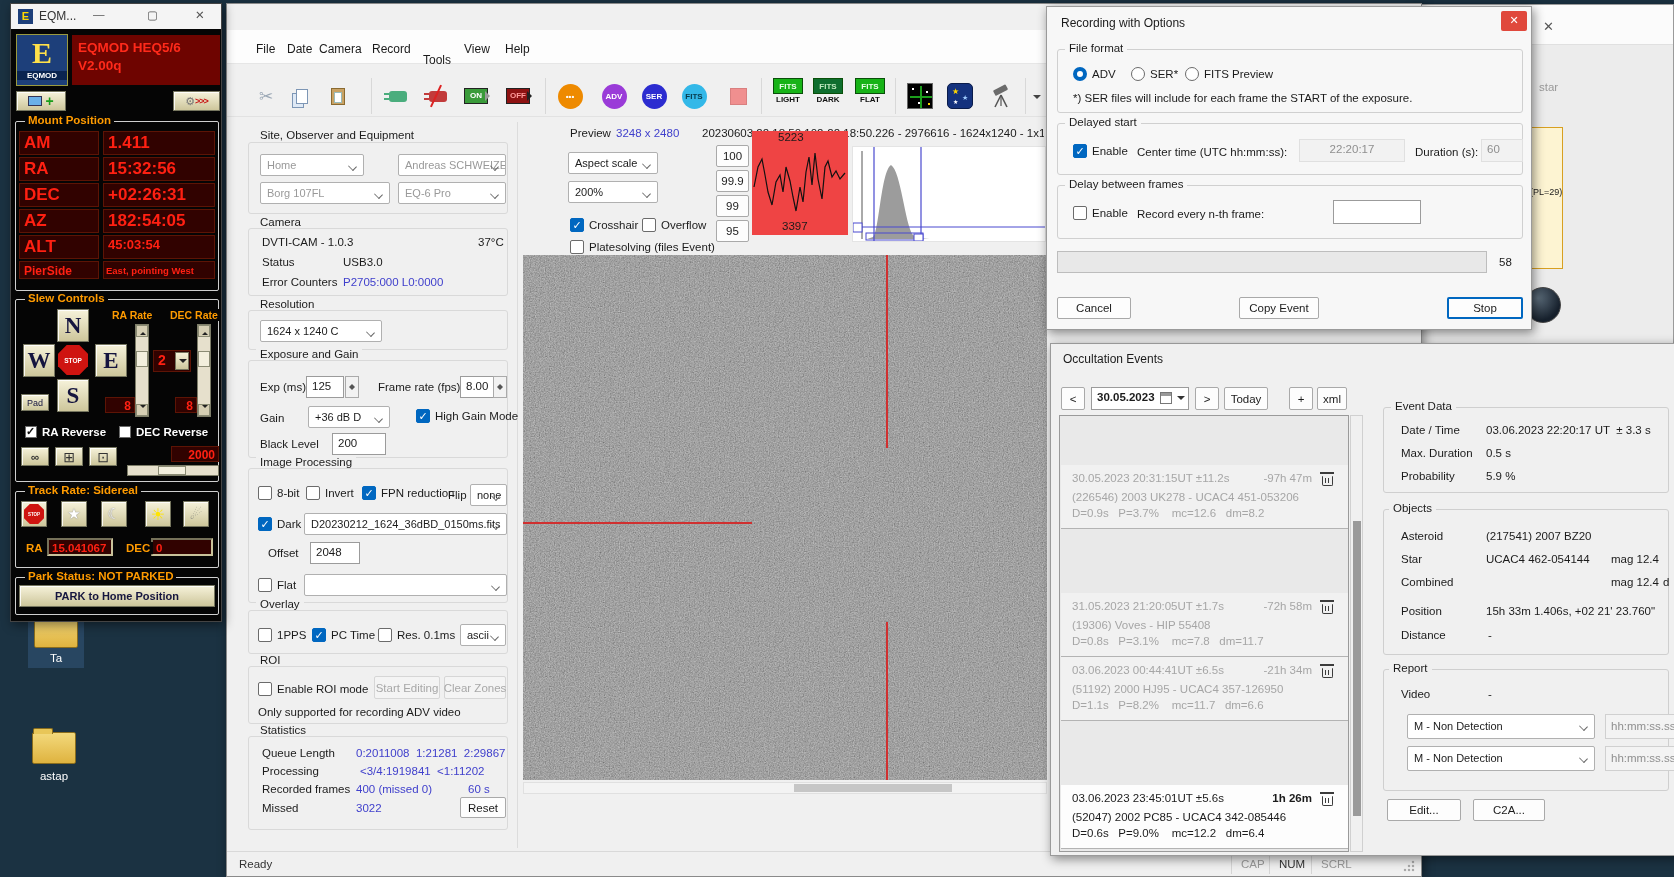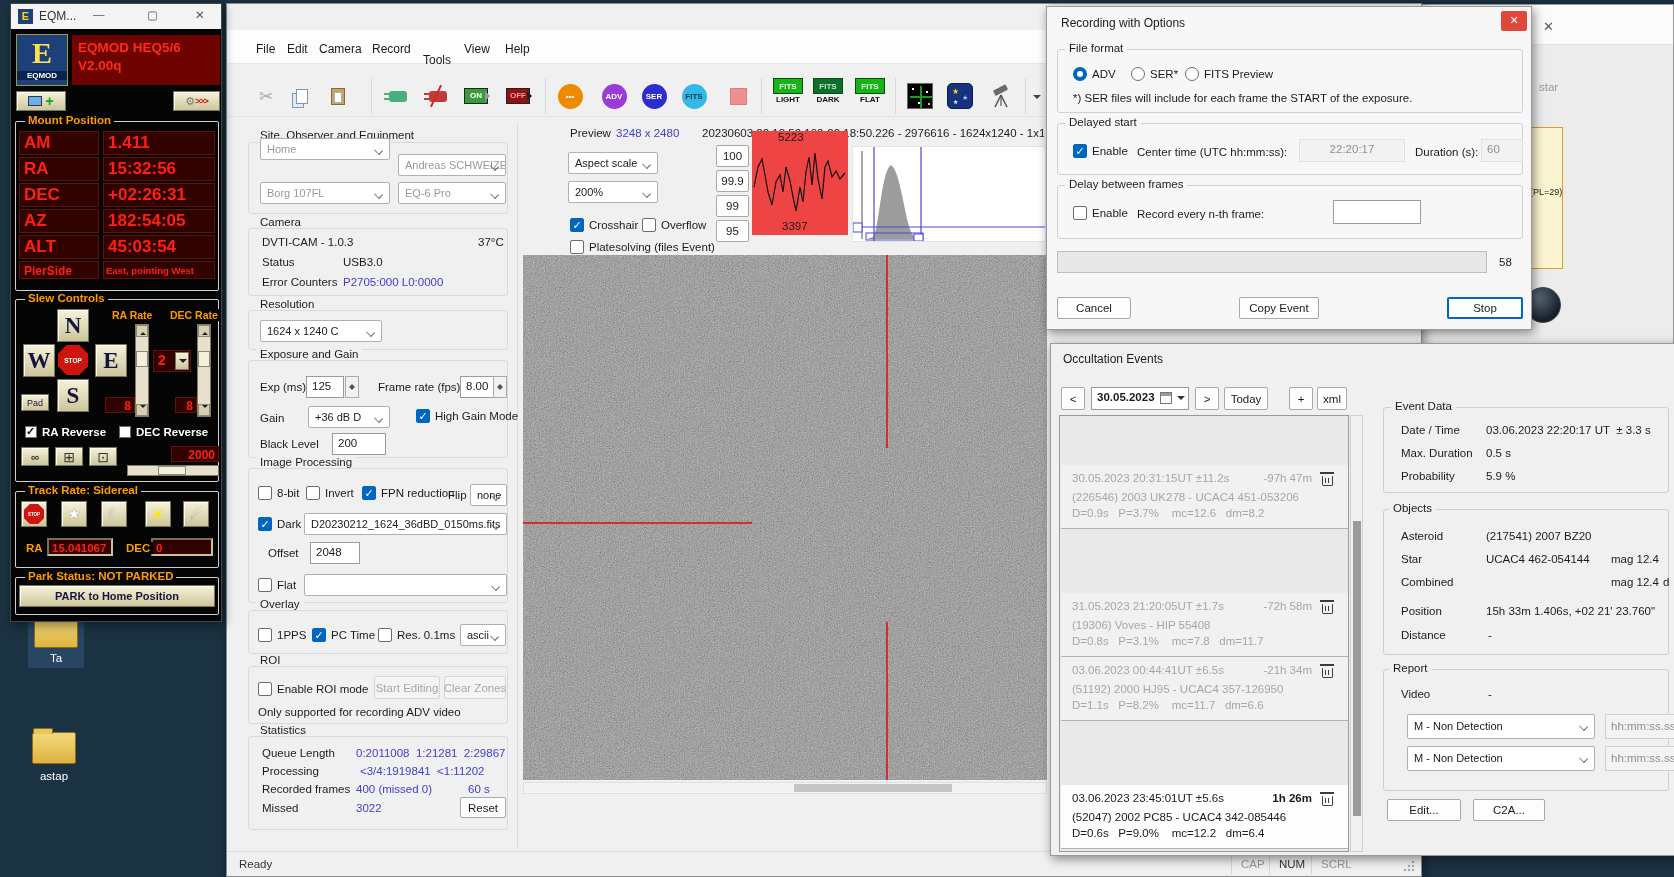--- a/index.html
+++ b/index.html
@@ -92,21 +92,21 @@
     <div class="abs" style="left:114px;top:122px;width:36px;height:142px;background:#fdf4d2;border:1px solid #d8a020"></div>
     <div class="t" style="left:117px;top:182px;font-size:9px">(PL=29)</div>
     <div class="abs" style="left:112px;top:282px;width:36px;height:36px;border-radius:50%;background:radial-gradient(circle at 35% 30%,#5a6a78,#16202c 70%);border:1px solid #444"></div>
   </div>
 
   <div class="win" style="left:226px;top:3px;width:1196px;height:874px;background:#f0f0f0;border:1px solid #8a8a8a">
 
 
     <div class="abs" style="left:0;top:26px;right:0;height:34px;background:#fdfdfd;border-bottom:1px solid #e6e6e6">
       <span class="t" style="left:29px;top:12px;font-size:12px">File</span>
-      <span class="t" style="left:60px;top:12px;font-size:12px">Edit</span>
+      <span class="t" style="left:60px;top:12px;font-size:12px">Date</span>
       <span class="t" style="left:92px;top:12px;font-size:12px">Camera</span>
       <span class="t" style="left:145px;top:12px;font-size:12px">Record</span>
       <span class="t" style="left:196px;top:23px;font-size:12px">Tools</span>
       <span class="t" style="left:237px;top:12px;font-size:12px">View</span>
       <span class="t" style="left:278px;top:12px;font-size:12px">Help</span>
     </div>
 
     <div class="tbi" style="left:24px">
         <span style="color:#9aa7b5;font-size:17px">✂</span>
       </div>
@@ -205,21 +205,21 @@
       <span class="abs" style="left:1042px;top:3px;width:1px;height:19px;background:#d5d5d5"></span>
       <span class="t" style="left:1052px;top:6px;color:#333">NUM</span>
       <span class="abs" style="left:1084px;top:3px;width:1px;height:19px;background:#d5d5d5"></span>
       <span class="t" style="left:1094px;top:6px;color:#9a9a9a">SCRL</span>
       <span class="abs" style="right:6px;bottom:4px;width:12px;height:12px;background:radial-gradient(circle at 2px 10px,#aaa 1.4px,transparent 1.6px),radial-gradient(circle at 6px 6px,#aaa 1.4px,transparent 1.6px),radial-gradient(circle at 10px 2px,#aaa 1.4px,transparent 1.6px),radial-gradient(circle at 6px 10px,#aaa 1.4px,transparent 1.6px),radial-gradient(circle at 10px 6px,#aaa 1.4px,transparent 1.6px),radial-gradient(circle at 10px 10px,#aaa 1.4px,transparent 1.6px)"></span>
     </div>
   </div>
 
   <div class="grp" style="left:248px;top:142px;width:260px;height:72px"></div>
   <span class="gl" style="left:256px;top:129px">Site, Observer and Equipment</span>
-  <div class="dd dis" style="left:260px;top:138px;width:130px"><span>Home</span></div>
+  <div class="dd dis" style="left:260px;top:154px;width:104px"><span>Home</span></div>
   <div class="dd dis" style="left:398px;top:154px;width:108px"><span>Andreas SCHWEIZER</span></div>
   <div class="dd dis" style="left:260px;top:182px;width:130px"><span>Borg 107FL</span></div>
   <div class="dd dis" style="left:398px;top:182px;width:108px"><span>EQ-6 Pro</span></div>
 
   <div class="grp" style="left:248px;top:228px;width:260px;height:68px"></div>
   <span class="gl" style="left:256px;top:216px">Camera</span>
   <span class="t" style="left:262px;top:236px">DVTI-CAM  -  1.0.3</span>
   <span class="t" style="left:478px;top:236px">37°C</span>
   <span class="t" style="left:262px;top:256px">Status</span>
   <span class="t" style="left:343px;top:256px">USB3.0</span>
@@ -425,21 +425,21 @@
     <span class="eq-gl" style="left:14px;top:110px">Mount Position</span>
     <div class="led" style="left:8px;top:127px;width:80px;height:24px;font-size:17px;padding:1px 4px">AM</div>
     <div class="led" style="left:92px;top:127px;width:112px;height:24px;font-size:17px;padding:1px 4px">1.411</div>
     <div class="led" style="left:8px;top:153px;width:80px;height:24px;font-size:17px;padding:1px 4px">RA</div>
     <div class="led" style="left:92px;top:153px;width:112px;height:24px;font-size:17px;padding:1px 4px">15:32:56</div>
     <div class="led" style="left:8px;top:179px;width:80px;height:24px;font-size:17px;padding:1px 4px">DEC</div>
     <div class="led" style="left:92px;top:179px;width:112px;height:24px;font-size:17px;padding:1px 4px">+02:26:31</div>
     <div class="led" style="left:8px;top:205px;width:80px;height:24px;font-size:17px;padding:1px 4px">AZ</div>
     <div class="led" style="left:92px;top:205px;width:112px;height:24px;font-size:17px;padding:1px 4px">182:54:05</div>
     <div class="led" style="left:8px;top:231px;width:80px;height:24px;font-size:17px;padding:1px 4px">ALT</div>
-    <div class="led" style="left:92px;top:231px;width:112px;height:24px;font-size:17px;padding:1px 4px">45:03:54</div>
+    <div class="led" style="left:92px;top:231px;width:112px;height:24px;font-size:13px;padding:1px 4px">45:03:54</div>
     <div class="led" style="left:8px;top:257px;width:80px;height:18px;font-size:12px;padding:2px 4px">PierSide</div>
     <div class="led" style="left:92px;top:257px;width:112px;height:18px;font-size:9.5px;padding:3px 2px">East, pointing West</div>
 
     <div class="eq-box" style="left:4px;top:295px;width:204px;height:183px"></div>
     <span class="eq-gl" style="left:14px;top:288px">Slew Controls</span>
     <div class="eqbtn dir" style="left:46px;top:305px;width:32px;height:33px">N</div>
     <div class="eqbtn dir" style="left:12px;top:340px;width:32px;height:33px">W</div>
     <div class="stop8" style="position:absolute;left:47px;top:341px;width:30px;height:30px;font-size:6.5px">STOP</div>
     <div class="eqbtn dir" style="left:84px;top:340px;width:32px;height:33px">E</div>
     <div class="eqbtn dir" style="left:46px;top:375px;width:32px;height:33px">S</div>

